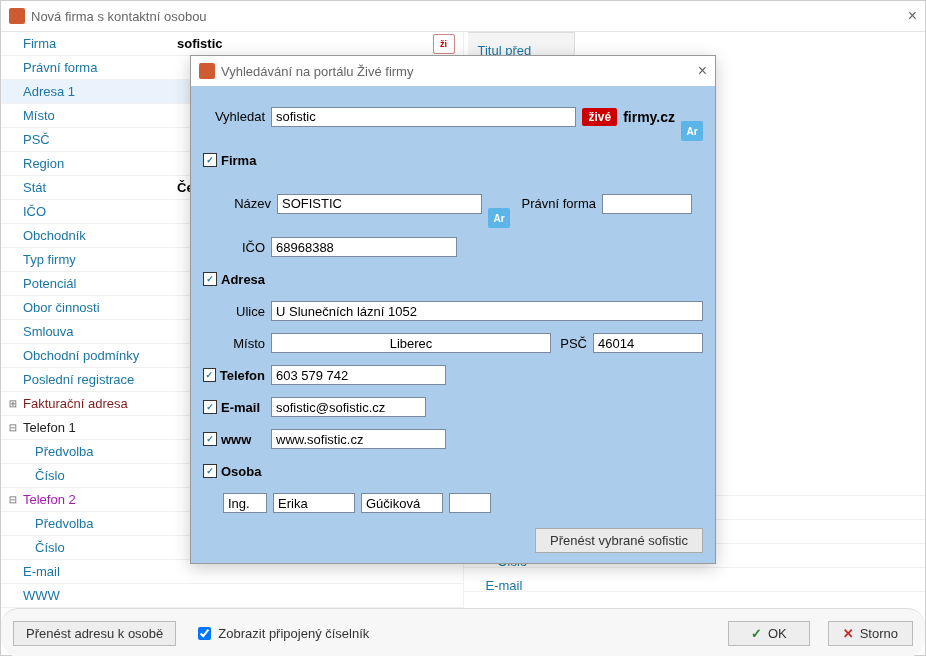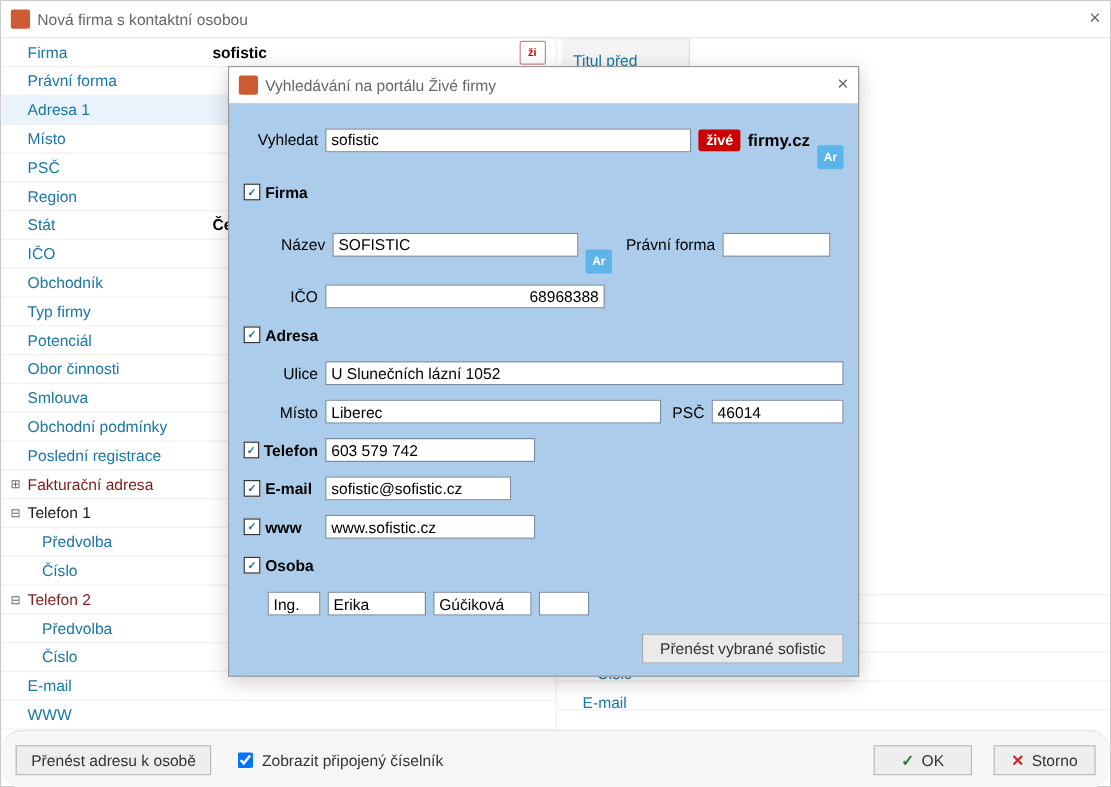--- a/index.html
+++ b/index.html
@@ -175,21 +175,21 @@
           <span class="val"></span>
         </div>
         <div class="row">
           <span class="expander"></span>
           <span class="indent"></span>
           <span class="lbl">Číslo</span>
           <span class="val"></span>
         </div>
         <div class="row group">
           <span class="expander">⊟</span>
-          <span class="lbl" style="color:#7f1d1d">Telefon 2</span>
+          <span class="lbl" style="color:#a21caf">Telefon 2</span>
           <span class="val"></span>
         </div>
         <div class="row">
           <span class="expander"></span>
           <span class="indent"></span>
           <span class="lbl">Předvolba</span>
           <span class="val"></span>
         </div>
         <div class="row">
           <span class="expander"></span>
@@ -288,38 +288,38 @@
       <span class="grp-indent"></span>
       <span class="m-lbl">Název</span>
       <input style="width: 205px;" value="SOFISTIC">
       <span class="brand-badge">Ar</span>
       <span class="m-lbl-s" style="width:80px">Právní forma</span>
       <input style="width: 90px;" value="">
     </div>
 
     <div class="m-line">
       <span class="m-lbl">IČO</span>
-      <input style="width: 233px; text-align: right;" value="68968388">
+      <input style="width: 186px;" value="68968388">
     </div>
 
     <div class="m-line">
       <label class="m-chk">
           <span class="box">✓</span>
           <span>Adresa</span>
         </label>
     </div>
 
     <div class="m-line">
       <span class="m-lbl">Ulice</span>
       <input style="flex: 1 1 0%;" value="U Slunečních lázní 1052">
     </div>
 
     <div class="m-line">
       <span class="m-lbl">Místo</span>
-      <input style="flex: 1 1 0%;" value="Liberec">
+      <input style="flex: 1 1 0%; text-align: center;" value="Liberec">
       <span class="m-lbl-s" style="width:30px">PSČ</span>
       <input style="width: 110px;" value="46014">
     </div>
 
     <div class="m-line">
       <label class="m-chk" style="width:62px;justify-content:flex-start">
           <span class="box">✓</span>
           <span>Telefon</span>
         </label>
       <input style="width: 175px;" value="603 579 742">

